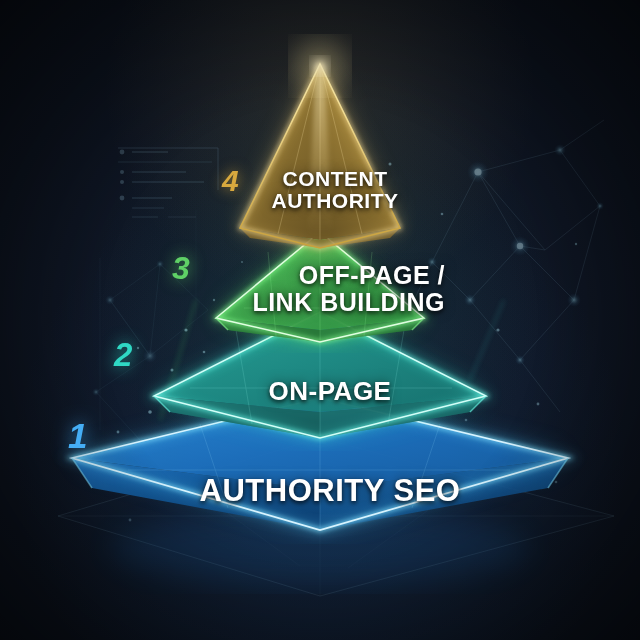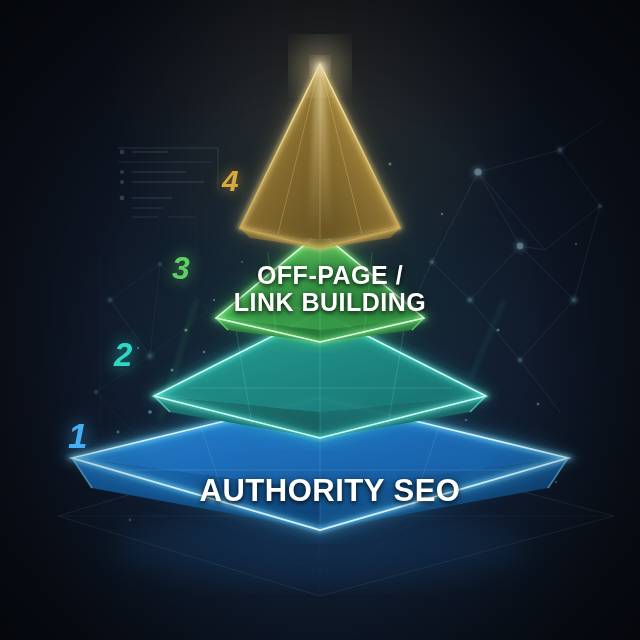--- a/index.html
+++ b/index.html
@@ -34,21 +34,21 @@
     color:#ffffff;
     font-weight:bold;
     letter-spacing:0.5px;
     text-align:center;
     line-height:1.06;
     text-shadow:0 2px 4px rgba(0,0,0,0.75), 0 0 12px rgba(0,0,0,0.5);
     white-space:pre-line;
     pointer-events:none;
   }
   #label-4 { left:255px; top:168px; width:160px; font-size:21px; }
-  #label-3 { left:215px; top:262px; width:230px; font-size:25px; }
+  #label-3 { left:215px; top:262px; width:230px; font-size:25px;text-align:right; }
   #label-2 { left:240px; top:378px; width:180px; font-size:26px; }
   #label-1 { left:175px; top:475px; width:310px; font-size:31px; }
 
   .tier-number {
     position:absolute;
     font-weight:bold;
     font-style:italic;
     pointer-events:none;
   }
   #num-4 { left:222px; top:164px; font-size:30px; color:#d8a93e; text-shadow:0 0 14px rgba(216,169,62,0.75); }
@@ -329,24 +329,27 @@
         <path d="M320,64 L400,228 L320,248 L240,228 Z"></path>
       </g>
 
       <circle cx="320" cy="66" r="26" fill="#ffeaa0" opacity="0.35" filter="url(#blurLg)"></circle>
       <circle cx="320" cy="66" r="9" fill="#fff8d8" opacity="0.55" filter="url(#blurMd)"></circle>
     </g>
   </svg>
 
   <div class="vignette"></div>
 
+  <div class="tier-label" id="label-4">CONTENT
+AUTHORITY</div>
   <div class="tier-number" id="num-4">4</div>
 
   <div class="tier-label" id="label-3">OFF-PAGE /
 LINK BUILDING</div>
   <div class="tier-number" id="num-3">3</div>
 
+  <div class="tier-label" id="label-2">ON-PAGE</div>
   <div class="tier-number" id="num-2">2</div>
 
   <div class="tier-label" id="label-1">AUTHORITY SEO</div>
   <div class="tier-number" id="num-1">1</div>
 
 </div>
 
 </body></html>

